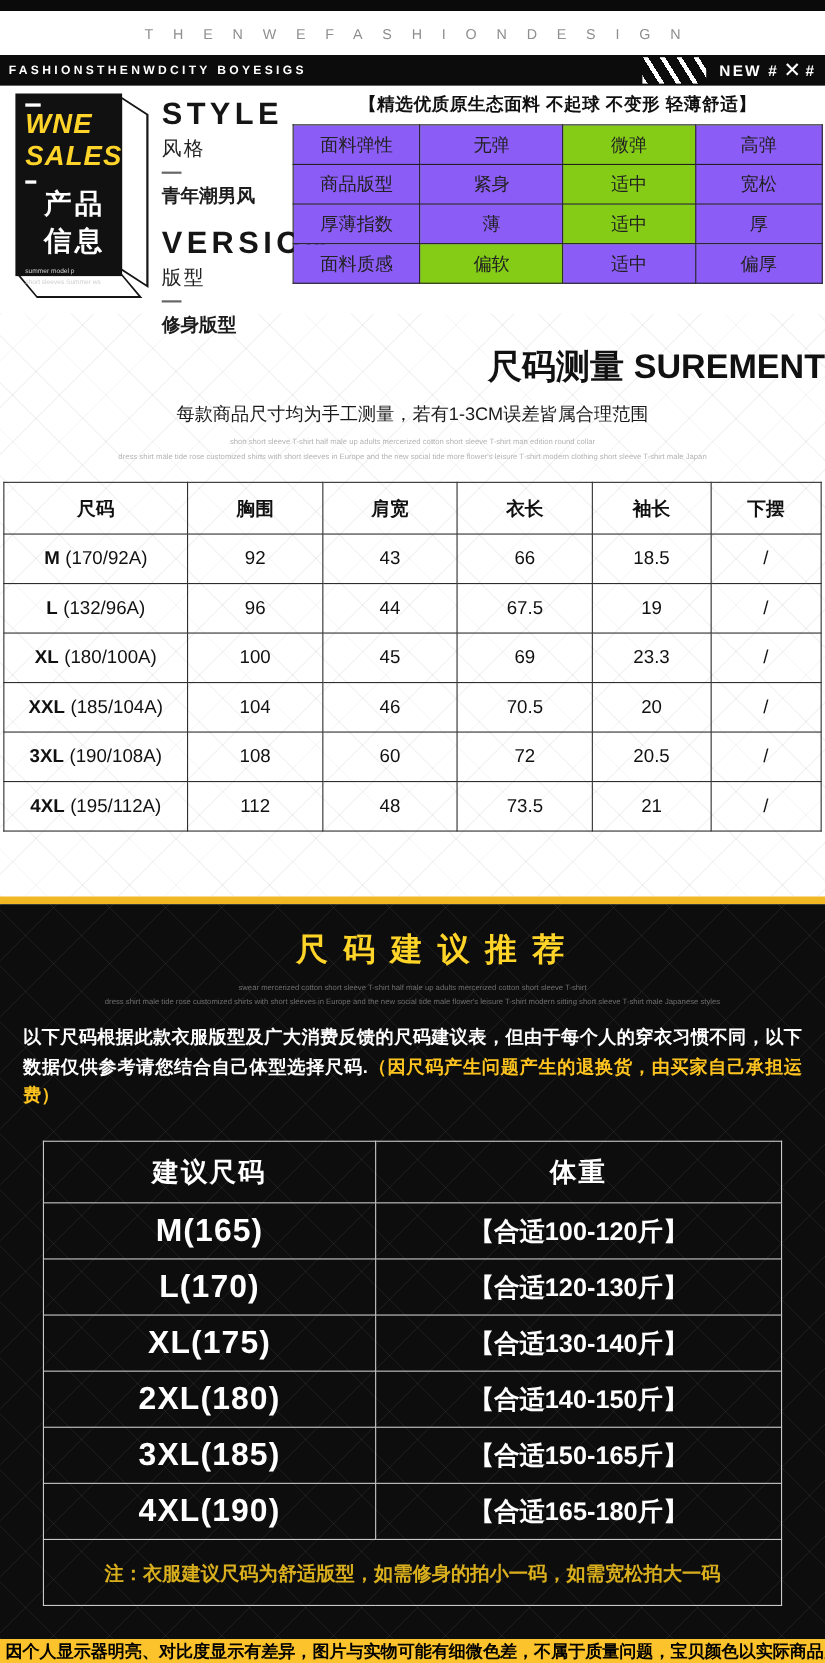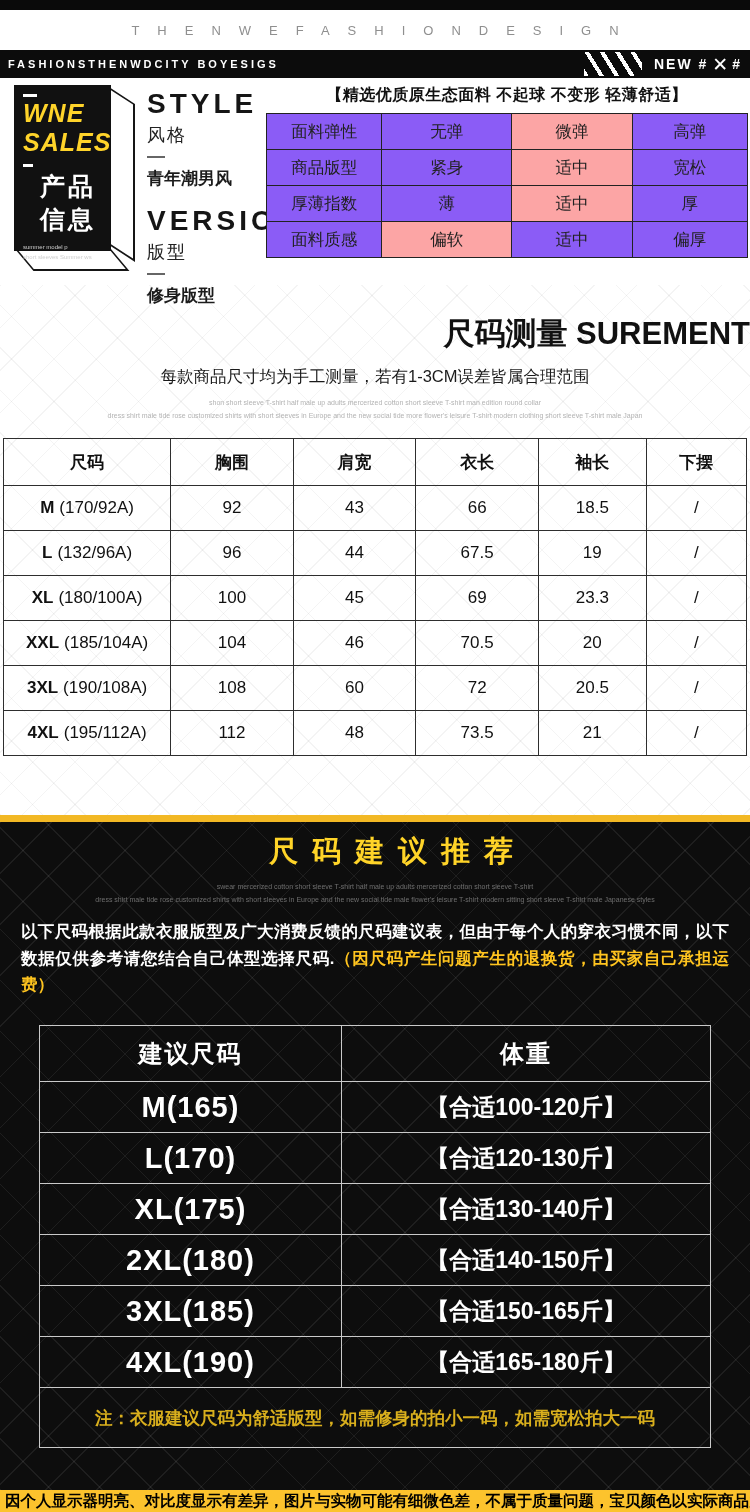--- a/index.html
+++ b/index.html
@@ -41,21 +41,21 @@
   .sb-cn { font-size:18px; margin-top:3px; letter-spacing:2px; color:#222; }
   .mini-dash { width:18px; height:2px; background:#666; margin:9px 0; }
   .sb-val { font-size:17px; font-weight:600; color:#1c1c1c; }
   .sb-gap { margin-top:15px; }
 
   .fabric-wrap { position:absolute; left:266px; top:7px; width:482px; }
   .fabric-title { text-align:center; font-size:16px; font-weight:700; color:#111; letter-spacing:0.5px; }
   table.fabric { width:100%; border-collapse:collapse; margin-top:7px; table-layout:fixed; }
   table.fabric td { border:1.5px solid #222; height:36px; text-align:center;
     font-size:16.5px; color:#222; background:#8b5cf6; }
-  table.fabric td.sel { background:#fca5a5; }
+  table.fabric td.sel { background:#84cc16; }
 
   
   .measure { position:relative; height:530px;
     background-image:
       repeating-linear-gradient(45deg, rgba(0,0,0,0.045) 0 1px, transparent 1px 30px),
       repeating-linear-gradient(135deg, rgba(0,0,0,0.045) 0 1px, transparent 1px 30px); }
   .m-title { text-align:right; font-size:31px; font-weight:800; color:#111; padding-top:28px; }
   .m-sub { text-align:center; font-size:16.5px; color:#1a1a1a; margin-top:11px; font-weight:500; }
   .m-fp { text-align:center; font-size:7px; color:#b3b3b3; margin-top:9px; line-height:1.8; }
   table.size { width:744px; margin:16px auto 0; border-collapse:collapse; table-layout:fixed; }
@@ -66,21 +66,21 @@
   .spec { margin-left:5px; }
 
   .divider { height:7px; background:#f2b824; }
 
   
   .black-sec { position:relative; height:668px; background-color:#0d0d0d;
     background-image:
       repeating-linear-gradient(45deg, rgba(255,255,255,0.07) 0 1px, transparent 1px 36px),
       repeating-linear-gradient(135deg, rgba(255,255,255,0.07) 0 1px, transparent 1px 36px); }
   .b-title { text-align:center; color:#ffd428; font-size:29px; font-weight:800;
-    letter-spacing:14px; text-indent:14px; padding-top:10px;margin-left:32px; }
+    letter-spacing:14px; text-indent:14px; padding-top:22px;margin-left:32px; }
   .b-fp { text-align:center; color:#6f6f6f; font-size:7px; margin-top:9px; line-height:1.8; }
   .b-para { width:708px; margin:12px auto 0; color:#fff; font-size:16.5px; font-weight:600;
     line-height:1.6; text-align:justify; }
   .b-para .yellow { color:#ffc41f; }
   table.sug { width:672px; margin:28px auto 0; border-collapse:collapse; table-layout:fixed; color:#fff; }
   table.sug th, table.sug td { border:1px solid #c9c9c9; text-align:center; }
   table.sug th { height:56px; font-size:24px; font-weight:700; letter-spacing:2px; }
   td.sug-size { height:51px; font-size:29px; font-weight:700; letter-spacing:1px; }
   td.sug-weight { font-size:23px; font-weight:700; }
   td.sug-note { height:60px; color:#d9af1d; font-size:17.5px; font-weight:700; }

